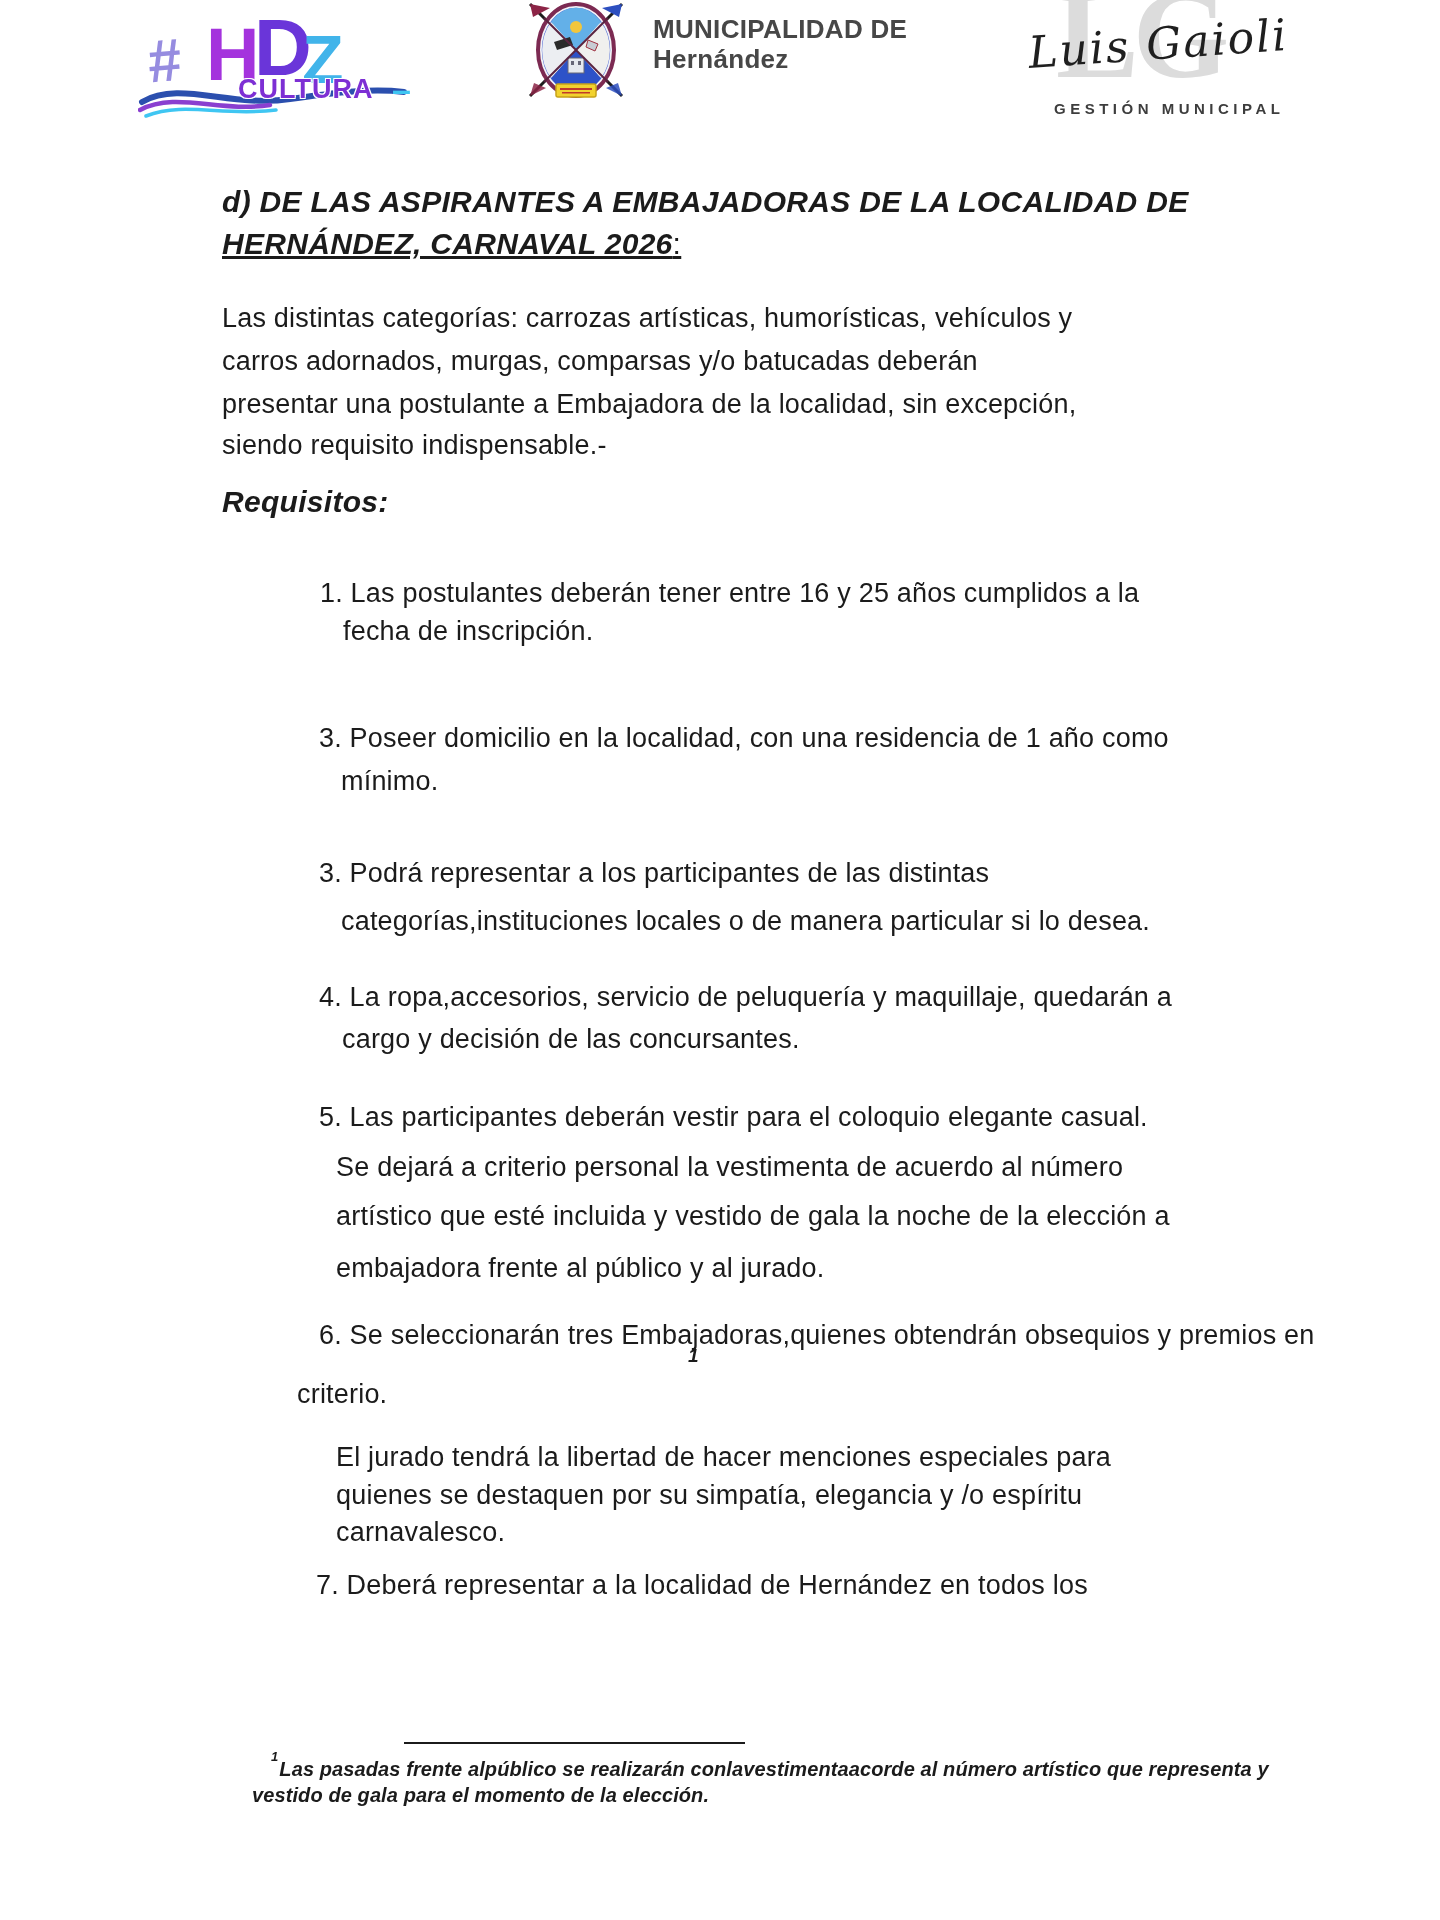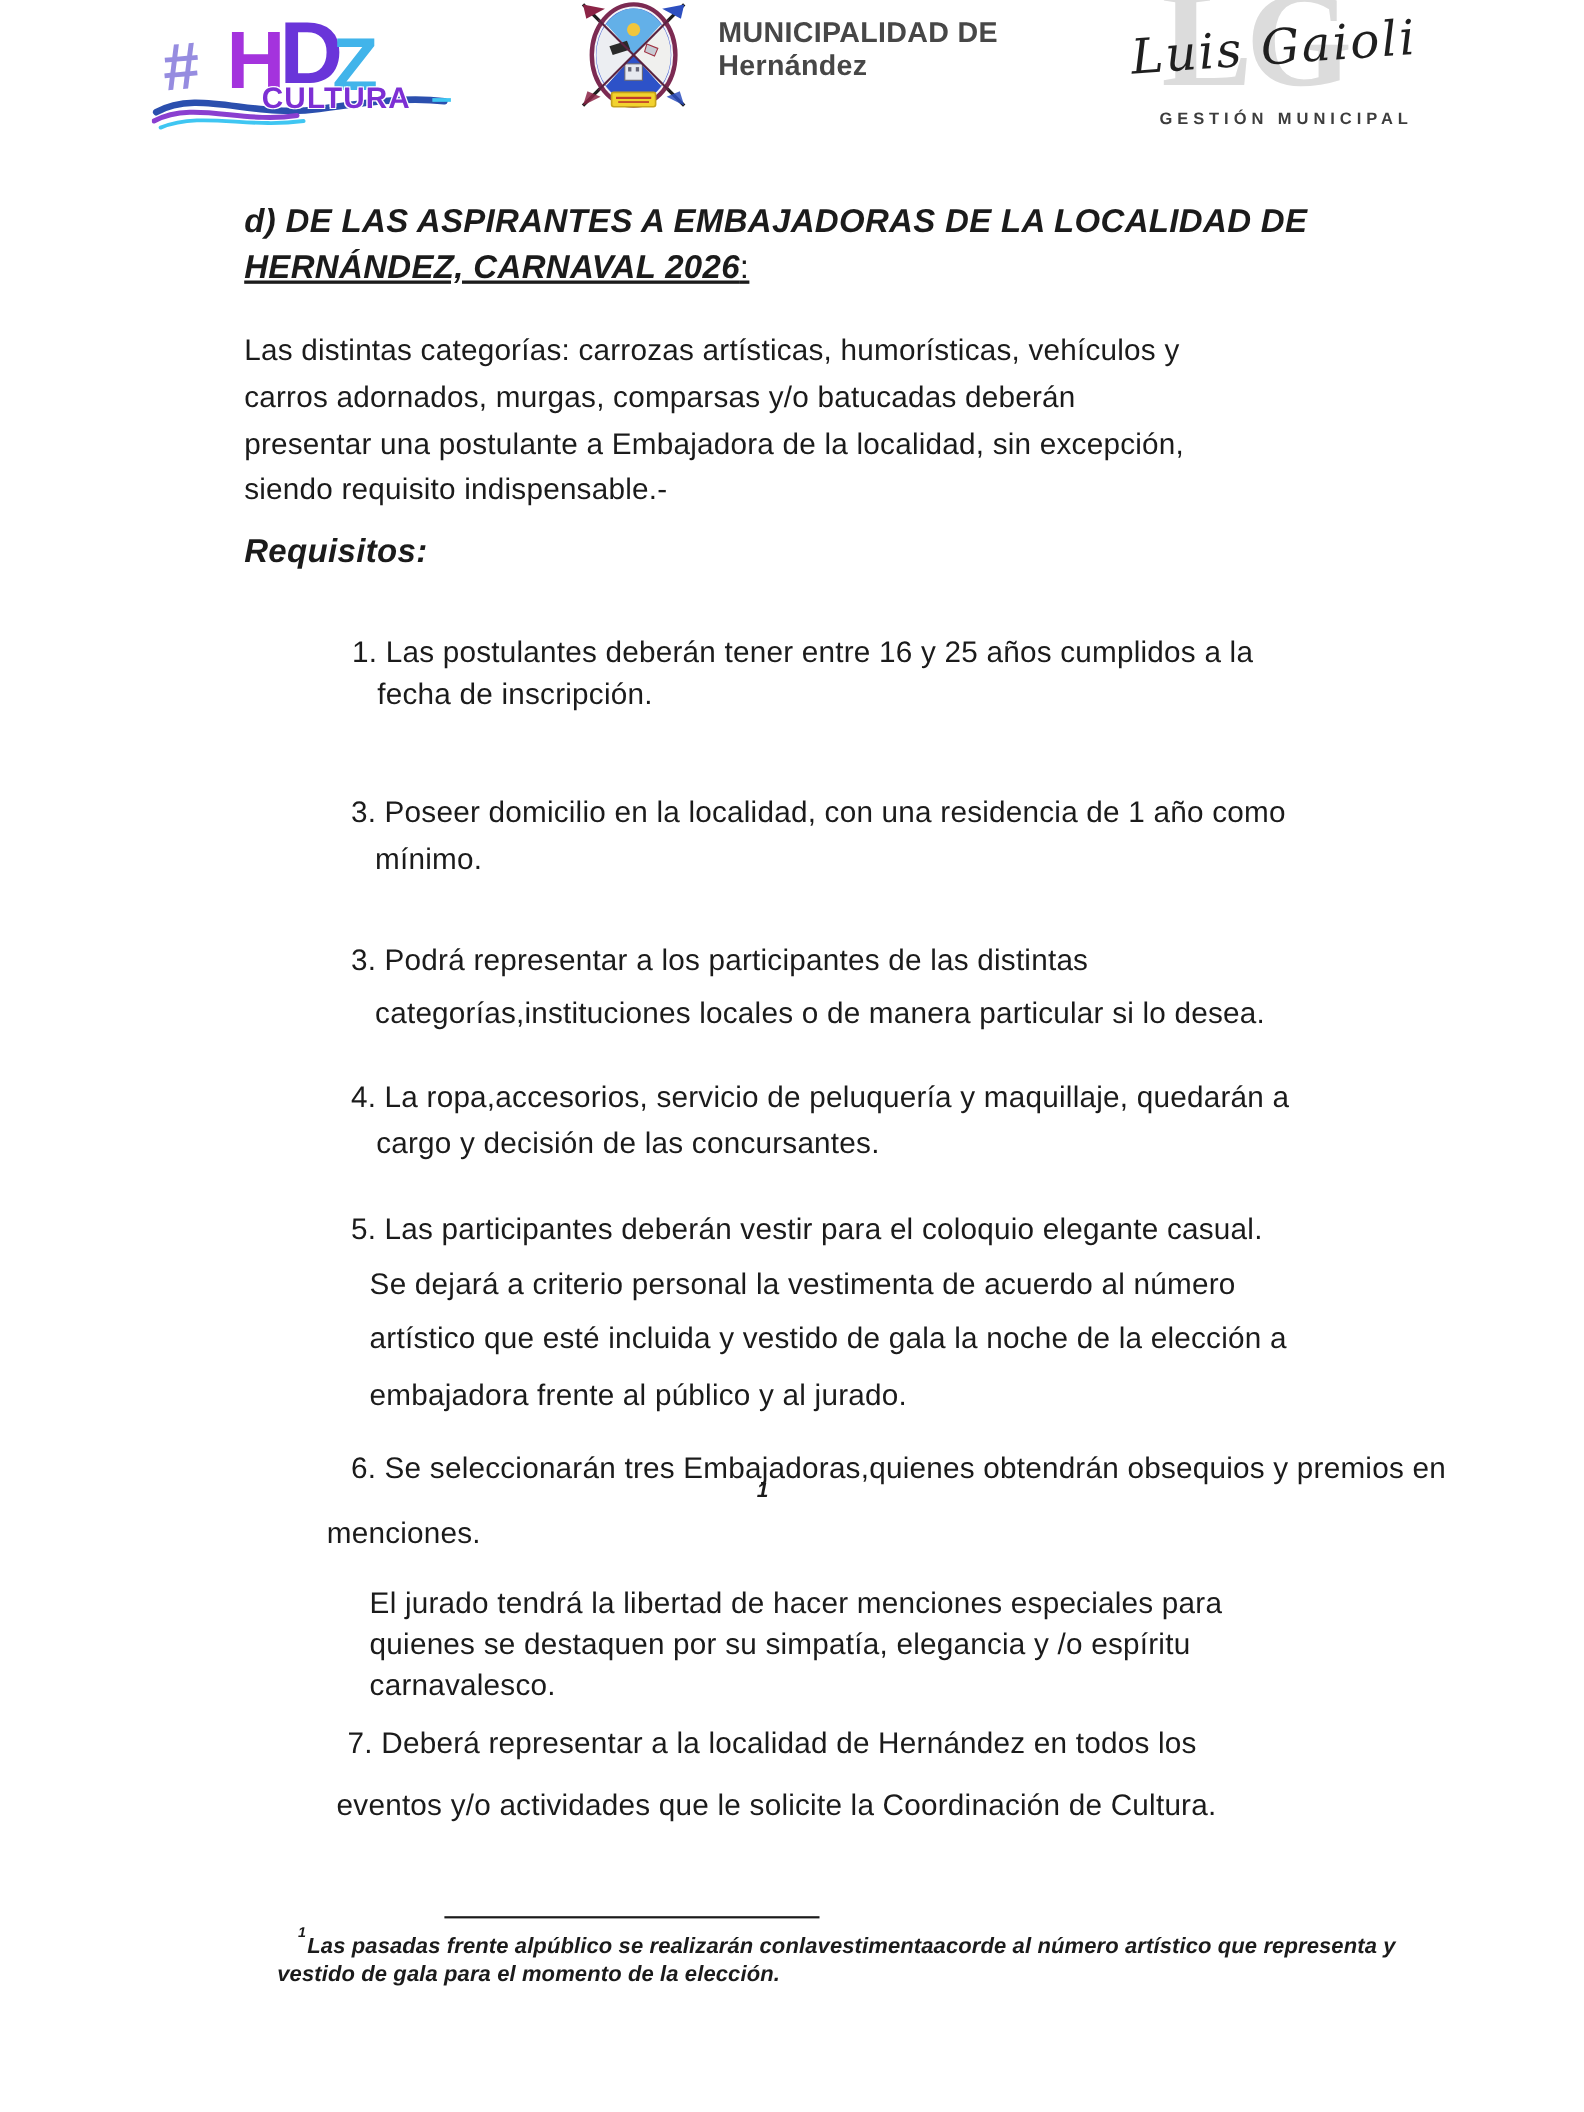--- a/index.html
+++ b/index.html
@@ -124,28 +124,27 @@
   <div class="ln" style="left:275px;top:981px;">4. La ropa,accesorios, servicio de peluquería y maquillaje, quedarán a</div>
   <div class="ln" style="left:298px;top:1023px;">cargo y decisión de las concursantes.</div>
 
   <div class="ln" style="left:275px;top:1101px;">5. Las participantes deberán vestir para el coloquio elegante casual.</div>
   <div class="ln" style="left:292px;top:1151px;">Se dejará a criterio personal la vestimenta de acuerdo al número</div>
   <div class="ln" style="left:292px;top:1200px;">artístico que esté incluida y vestido de gala la noche de la elección a</div>
   <div class="ln" style="left:292px;top:1252px;">embajadora frente al público y al jurado.</div>
 
   <div class="ln" style="left:275px;top:1319px;">6. Se seleccionarán tres Embajadoras,quienes obtendrán obsequios y premios en</div>
   <div class="fn-ref" style="left:688px;top:1345px;">1</div>
-  <div class="ln" style="left:253px;top:1378px;">menciones.</div>
+  <div class="ln" style="left:253px;top:1378px;">criterio.</div>
 
   <div class="ln" style="left:292px;top:1441px;">El jurado tendrá la libertad de hacer menciones especiales para</div>
   <div class="ln" style="left:292px;top:1479px;">quienes se destaquen por su simpatía, elegancia y /o espíritu</div>
   <div class="ln" style="left:292px;top:1516px;">carnavalesco.</div>
 
   <div class="ln" style="left:272px;top:1569px;">7. Deberá representar a la localidad de Hernández en todos los</div>
-  <div class="ln" style="left:262px;top:1625px;">eventos y/o actividades que le solicite la Coordinación de Cultura.</div>
 
   <div class="separator"></div>
 
   <div class="ln footnote" style="left:227px;top:1756px;">
     <sup>1</sup><span>Las pasadas frente alpúblico se realizarán conlavestimentaacorde al número artístico que representa y</span>
   </div>
   <div class="ln footnote" style="left:208px;top:1783px;">vestido de gala para el momento de la elección.</div>
 
 </div>
 

